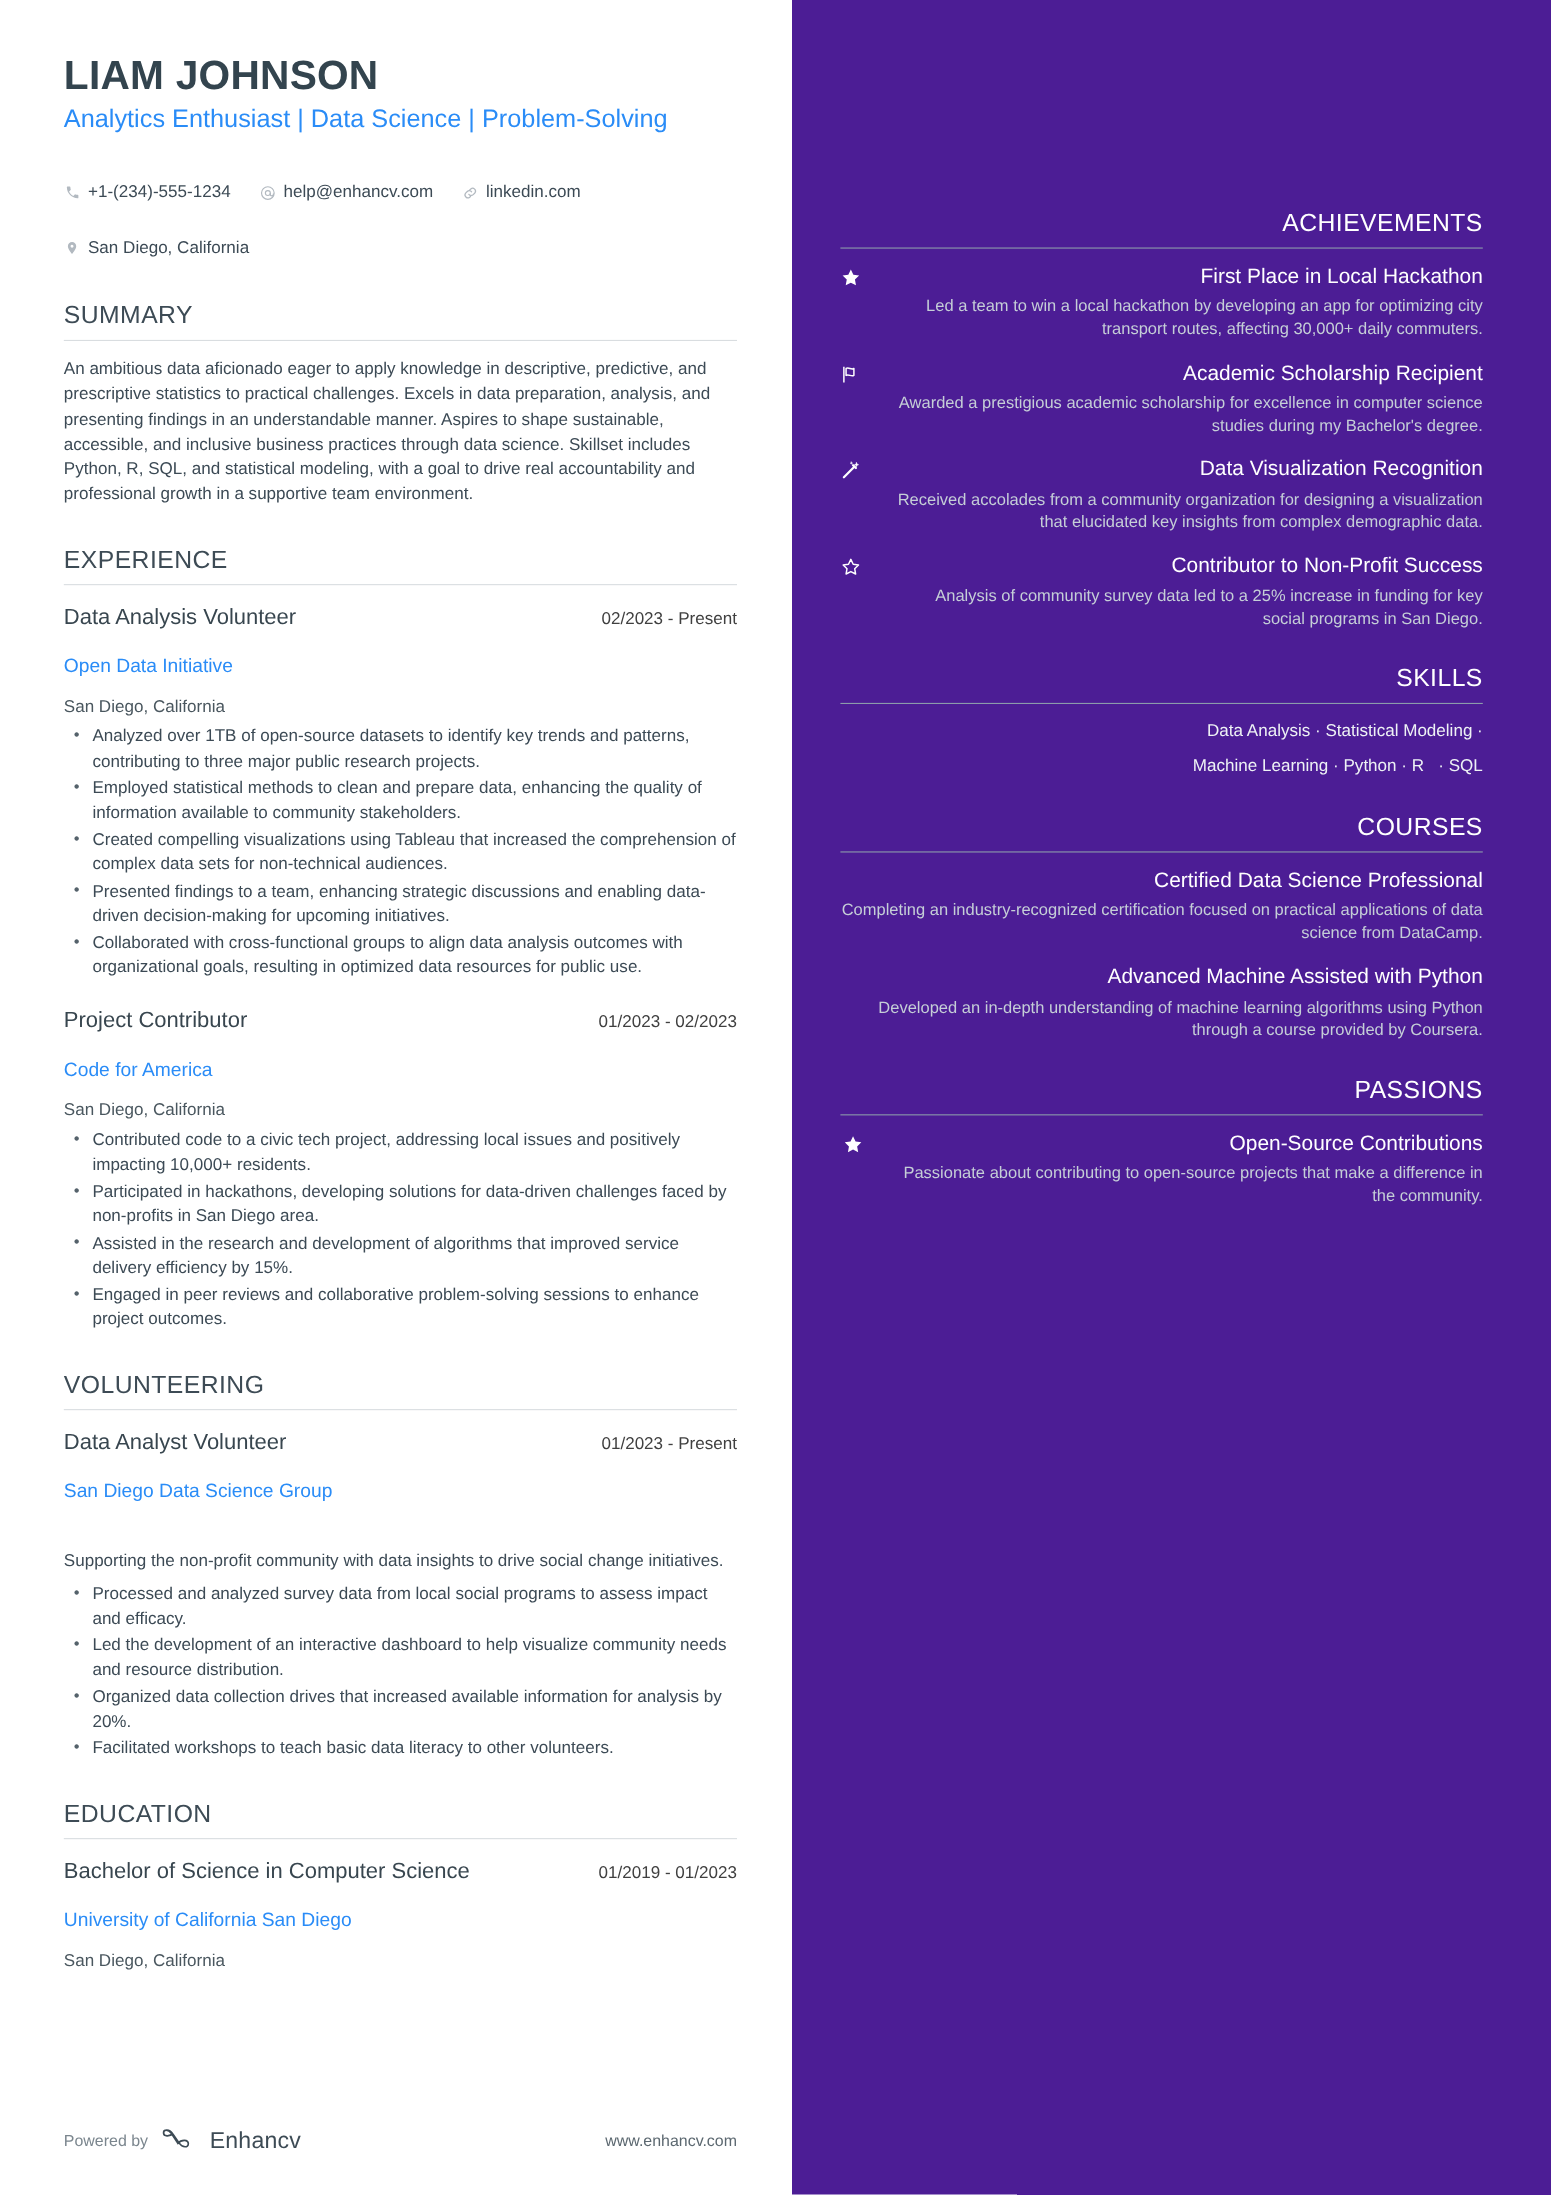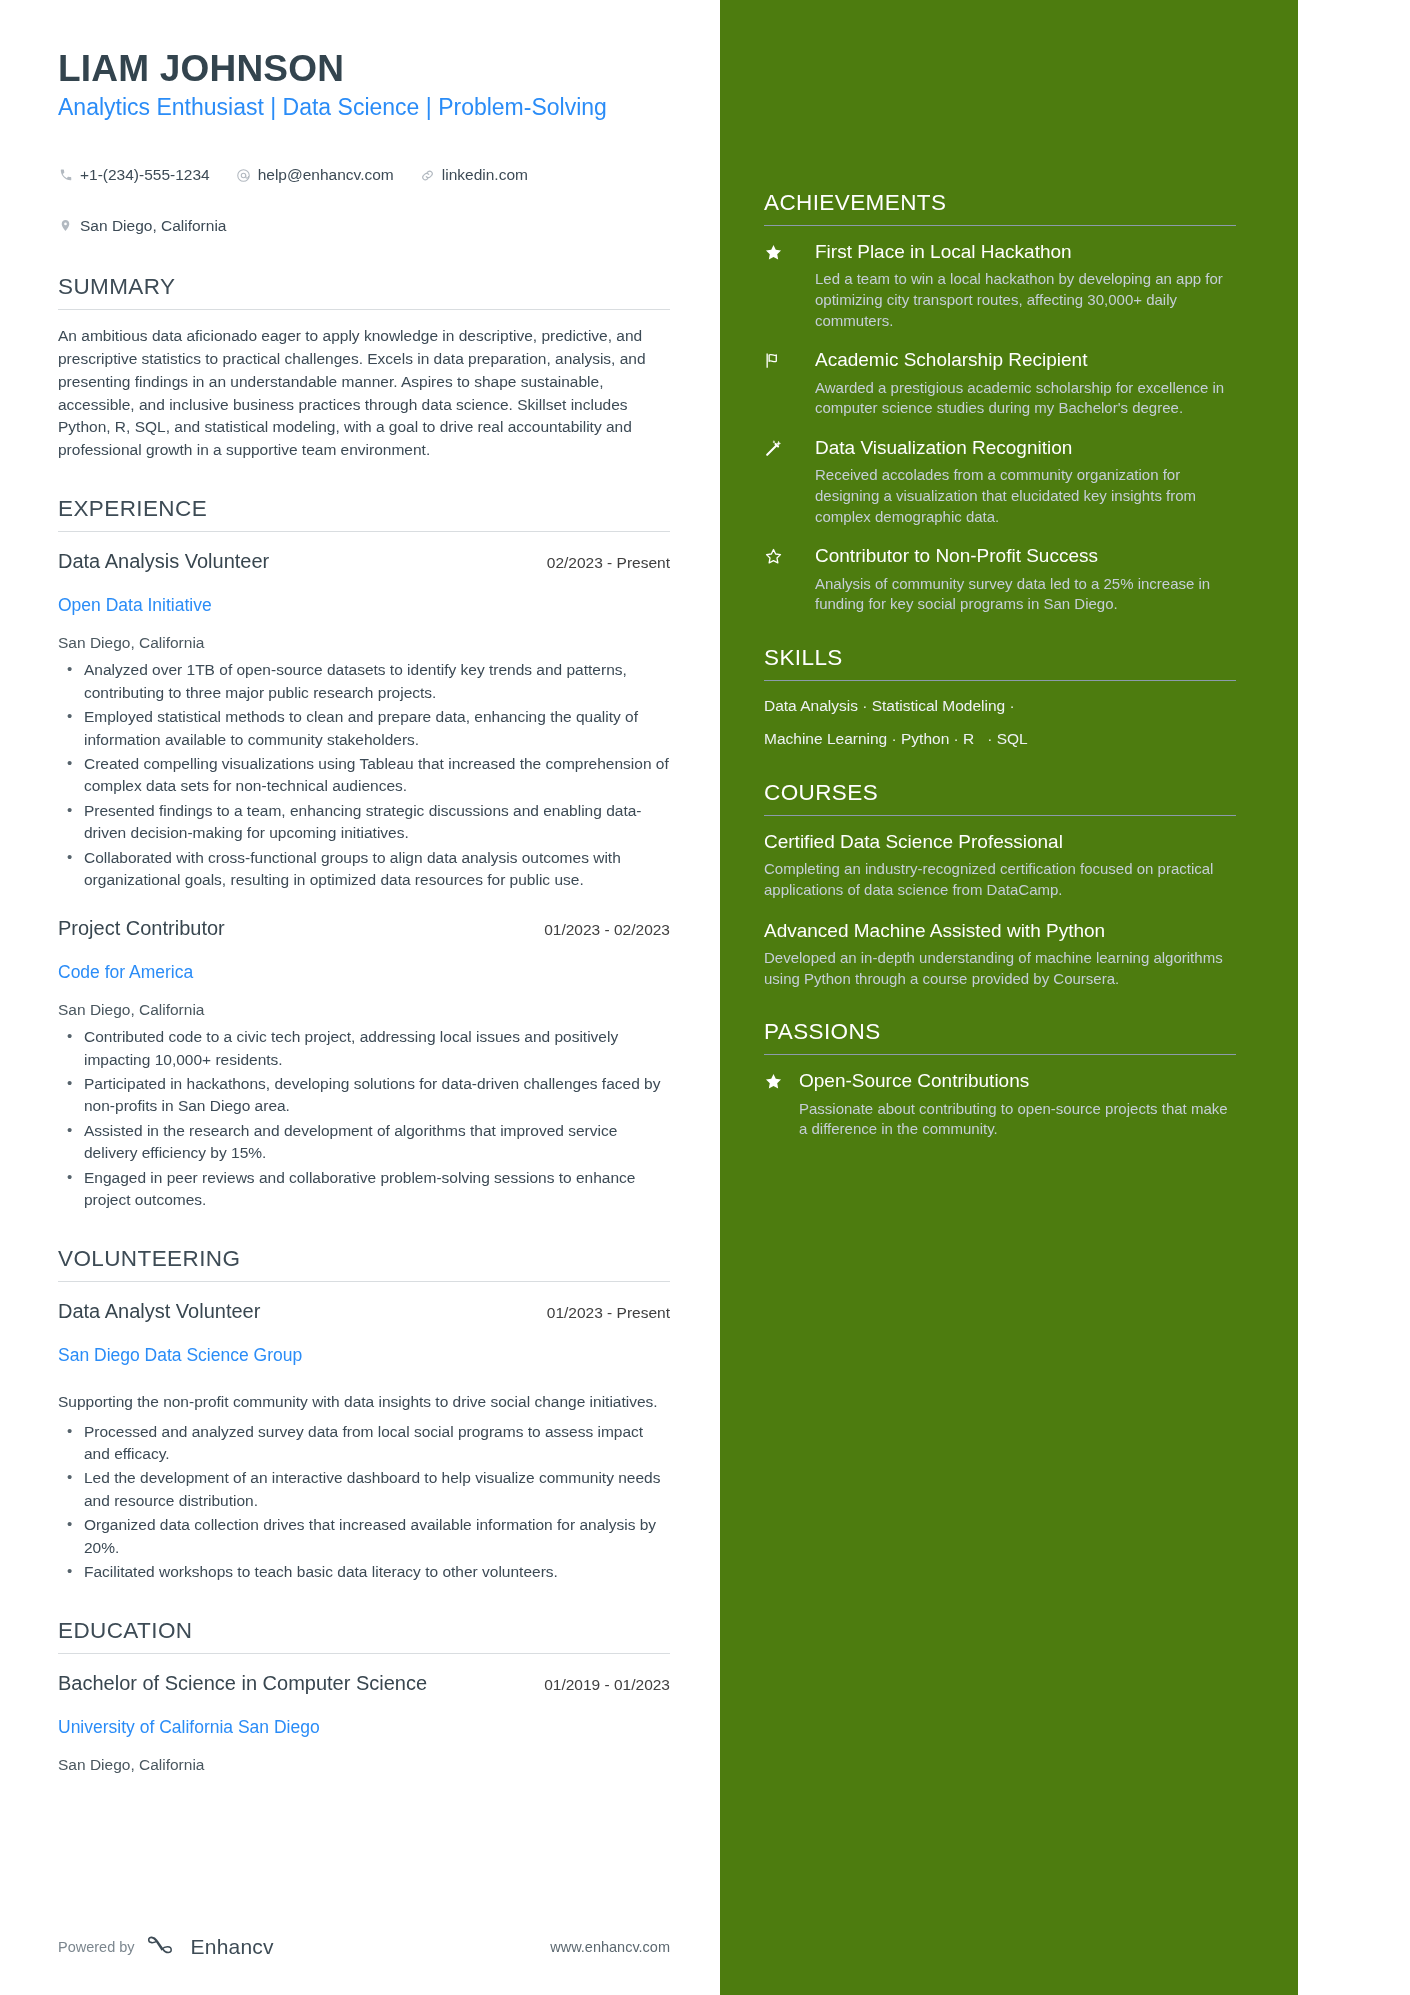--- a/index.html
+++ b/index.html
@@ -42,21 +42,21 @@
   .summary-text { font-size: 15.5px; line-height: 1.47; color: #3c4a55; }
 
   .entry { margin-bottom: 4px; }
   .entry + .entry { margin-top: 22px; }
   .entry-head { display: flex; justify-content: space-between; align-items: baseline; gap: 16px; }
   .entry-title { font-size: 20px; color: #38464f; font-weight: 400; line-height: 1.45; }
   .entry-date { font-size: 15.5px; color: #404040; white-space: nowrap; }
   .entry-sub { display: flex; justify-content: center; align-items: baseline; gap: 16px; margin-top: 16px; flex-direction: column; }
   .entry-org { font-size: 17.5px; color: #2a8cf7; line-height: 1.5; }
   .entry-loc { font-size: 15.5px; color: #4a575f; white-space: nowrap; }
-  .entry-desc { font-size: 15.5px; line-height: 1.45; color: #3c4a55; margin-top: 7px; }
+  .entry-desc { font-size: 15.5px; line-height: 1.45; color: #3c4a55; margin-top: 25px; }
 
   ul.bullets { list-style: none; margin-top: 7px; }
   ul.bullets li {
     position: relative; padding-left: 26px;
     font-size: 15.5px; line-height: 1.45; color: #3c4a55; margin-bottom: 2px;
   }
   ul.bullets li::before {
     content: "•"; position: absolute; left: 9px; top: -1px; color: #55626b; font-size: 15px;
   }
 
@@ -66,22 +66,23 @@
     display: flex; align-items: center; justify-content: space-between;
   }
   .powered { display: flex; align-items: center; gap: 11px; }
   .powered-label { font-size: 14.5px; color: #7b868e; }
   .brand { display: flex; align-items: center; gap: 9px; }
   .brand-name { font-size: 21px; color: #3d4b55; letter-spacing: .2px; }
   .site { font-size: 14.5px; color: #5c6870; }
 
   
   .right {
-    width: 578px; background: #4d7c0f; color: #ffffff;
+    width: 690px; background: #4c1d95; color: #ffffff;
     padding: 190px 62px 0 44px;
+    text-align: right;
   }
   .r-section { margin-bottom: 30px; }
   .r-title { font-size: 22.5px; font-weight: 400; color: #ffffff; letter-spacing: .4px; padding-bottom: 9px; }
   .r-rule { height: 1px; background: #8c9bab; margin-bottom: 14px; }
 
   .ach { display: flex; gap: 30px; margin-bottom: 17px; }
   .ach-icon { width: 21px; flex: none; padding-top: 3px; color: #ffffff; }
   .ach-icon svg { display: block; }
   .ach-body { flex: 1; }
   .ach-title { font-size: 19px; line-height: 1.28; color: #ffffff; margin-bottom: 5px; }

